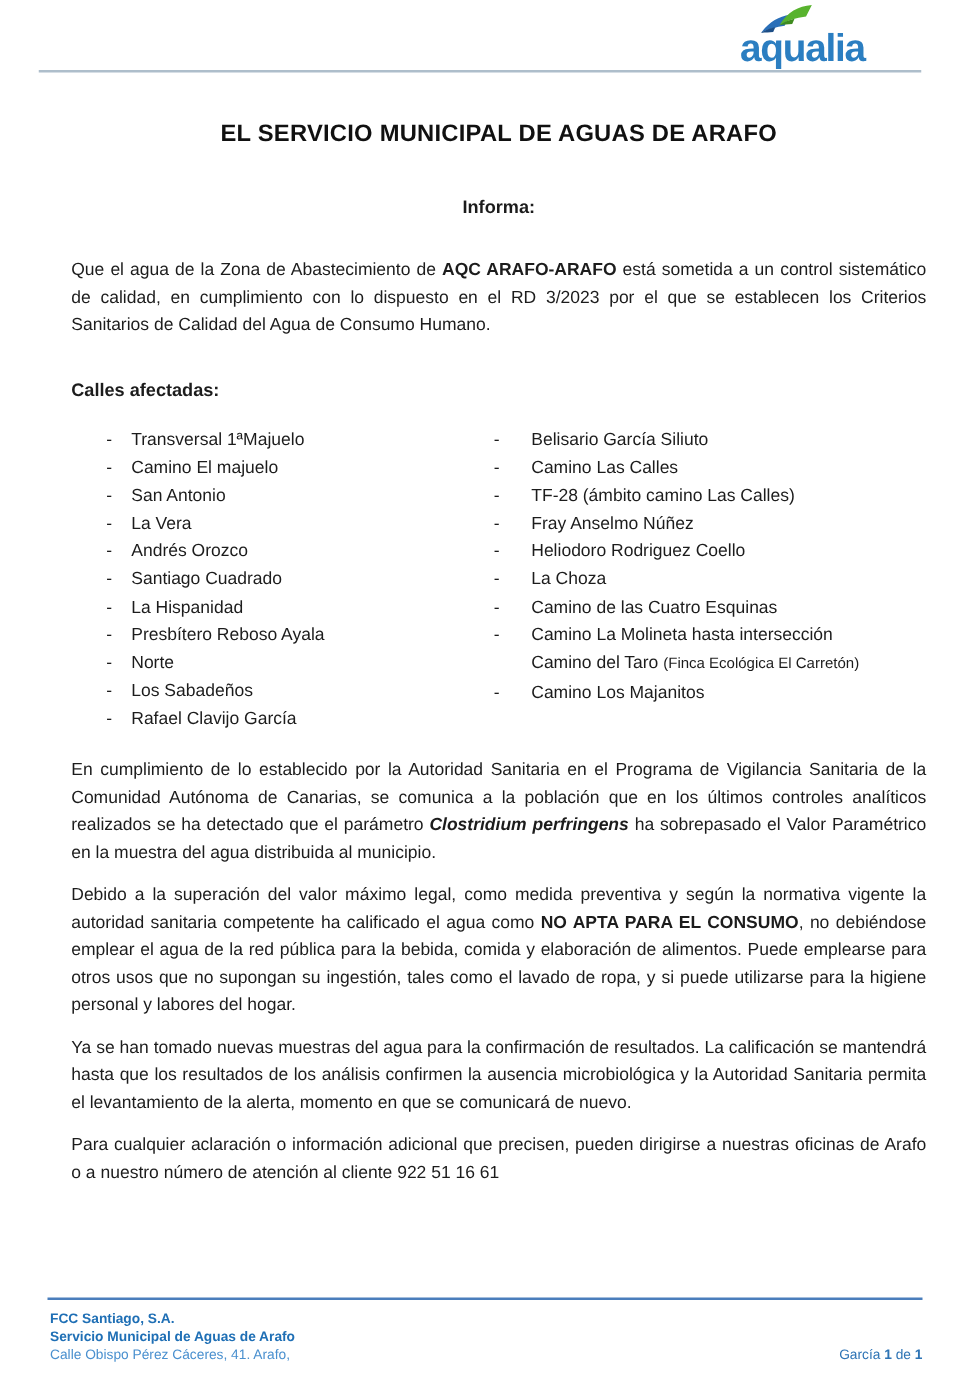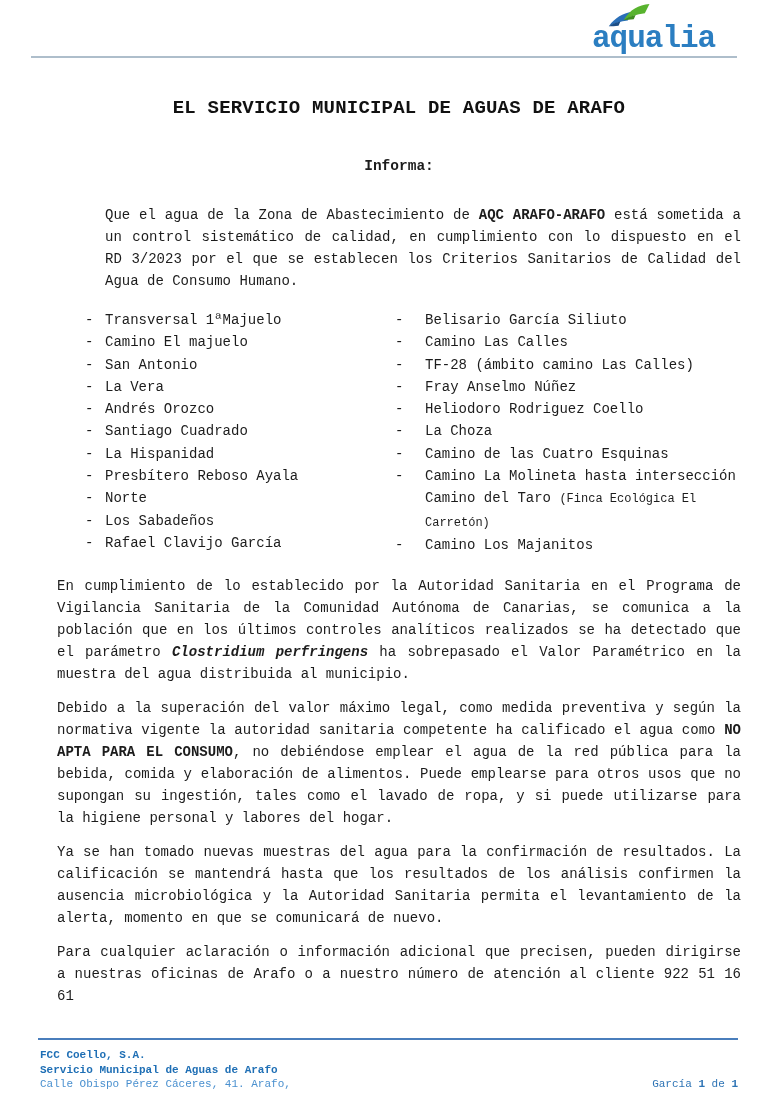--- a/index.html
+++ b/index.html
@@ -1,37 +1,37 @@
 <!DOCTYPE html>
 <html lang="es"><head>
 <meta charset="utf-8">
 <style>
   html,body { margin:0; padding:0; background:#ffffff; }
   body { width:768px; height:1120px; }
   .page {
     position:relative; width:768px; height:1120px; background:#ffffff;
-    font-family:Liberation Mono, monospace; color:#1c1c1c; overflow:hidden;
+    font-family:Liberation Sans, sans-serif; color:#1c1c1c; overflow:hidden;
   }
   
   .logo { position:absolute; top:4px; right:46px; width:130px; text-align:left; }
   .logo-icon { display:block; margin-left:14px; height:24px; }
   .logo-text {
     display:block; margin-top:-5px; font-weight:bold; font-size:31px;
     letter-spacing:-1px; color:#2b7ec1; line-height:1;
   }
   .header-rule { position:absolute; top:56px; left:31px; right:31px; height:2px; background:#aebecb; }
   
   .main { position:absolute; top:58px; left:0; right:0; padding:0 27px 0 57px; }
   .doc-title {
     margin:39px 0 0; text-align:center; font-size:19px; font-weight:bold;
     letter-spacing:0.2px; color:#111; line-height:22px;
   }
   .informa { margin:37px 0 14px; text-align:center; font-weight:bold; font-size:14.5px; line-height:20px; }
   .par { margin:0; font-size:14px; line-height:22px; text-align:justify; }
-  .par-1 { margin-top:28px;margin-left:48px; }
+  .par-1 { margin-top:28px; }
   .par-2 { margin-top:19px; }
   .par-3, .par-4, .par-5 { margin-top:12px; }
   .par strong { font-weight:bold; }
   .par .it { font-style:italic; }
   .streets-heading { margin:33px 0 0; font-size:14.5px; font-weight:bold; line-height:20px; }
   .streets { display:flex; margin-top:17px; }
   .streets ul { list-style:none; margin:0; padding:0; }
   .streets-left { width:338px; flex:0 0 338px; }
   .streets-right { flex:1; }
   .streets li { position:relative; font-size:14px; line-height:22.3px; }
@@ -72,20 +72,21 @@
   </header>
 
   <main class="main">
 
     <h1 class="doc-title">EL SERVICIO MUNICIPAL DE AGUAS DE ARAFO</h1>
 
     <p class="informa">Informa:</p>
 
     <p class="par par-1"><span>Que el agua de la Zona de Abastecimiento de </span><strong>AQC ARAFO-ARAFO</strong><span> está sometida a un control sistemático de calidad, en cumplimiento con lo dispuesto en el RD 3/2023 por el que se establecen los Criterios Sanitarios de Calidad del Agua de Consumo Humano.</span></p>
 
+    <h2 class="streets-heading">Calles afectadas:</h2>
 
     <div class="streets">
       <ul class="streets-left">
           <li><span class="dash">-</span><span>Transversal 1ªMajuelo</span></li>
           <li><span class="dash">-</span><span>Camino El majuelo</span></li>
           <li><span class="dash">-</span><span>San Antonio</span></li>
           <li><span class="dash">-</span><span>La Vera</span></li>
           <li><span class="dash">-</span><span>Andrés Orozco</span></li>
           <li><span class="dash">-</span><span>Santiago Cuadrado</span></li>
           <li><span class="dash">-</span><span>La Hispanidad</span></li>
@@ -114,21 +115,21 @@
     <p class="par par-4">Ya se han tomado nuevas muestras del agua para la confirmación de resultados. La calificación se mantendrá hasta que los resultados de los análisis confirmen la ausencia microbiológica y la Autoridad Sanitaria permita el levantamiento de la alerta, momento en que se comunicará de nuevo.</p>
 
     <p class="par par-5">Para cualquier aclaración o información adicional que precisen, pueden dirigirse a nuestras oficinas de Arafo o a nuestro número de atención al cliente 922 51 16 61</p>
 
   </main>
 
   <footer class="footer">
     <div class="footer-rule"></div>
     <div class="footer-row">
       <div class="footer-left">
-        <div class="f-bold">FCC Coello, S.A.</div>
+        <div class="f-bold">FCC Santiago, S.A.</div>
         <div class="f-bold">Servicio Municipal de Aguas de Arafo</div>
         <div class="f-light">Calle Obispo Pérez Cáceres, 41. Arafo,</div>
       </div>
       <div class="footer-right"><span>García </span><b>1</b><span> de </span><b>1</b></div>
     </div>
   </footer>
 
 </div>
 
 </body></html>

